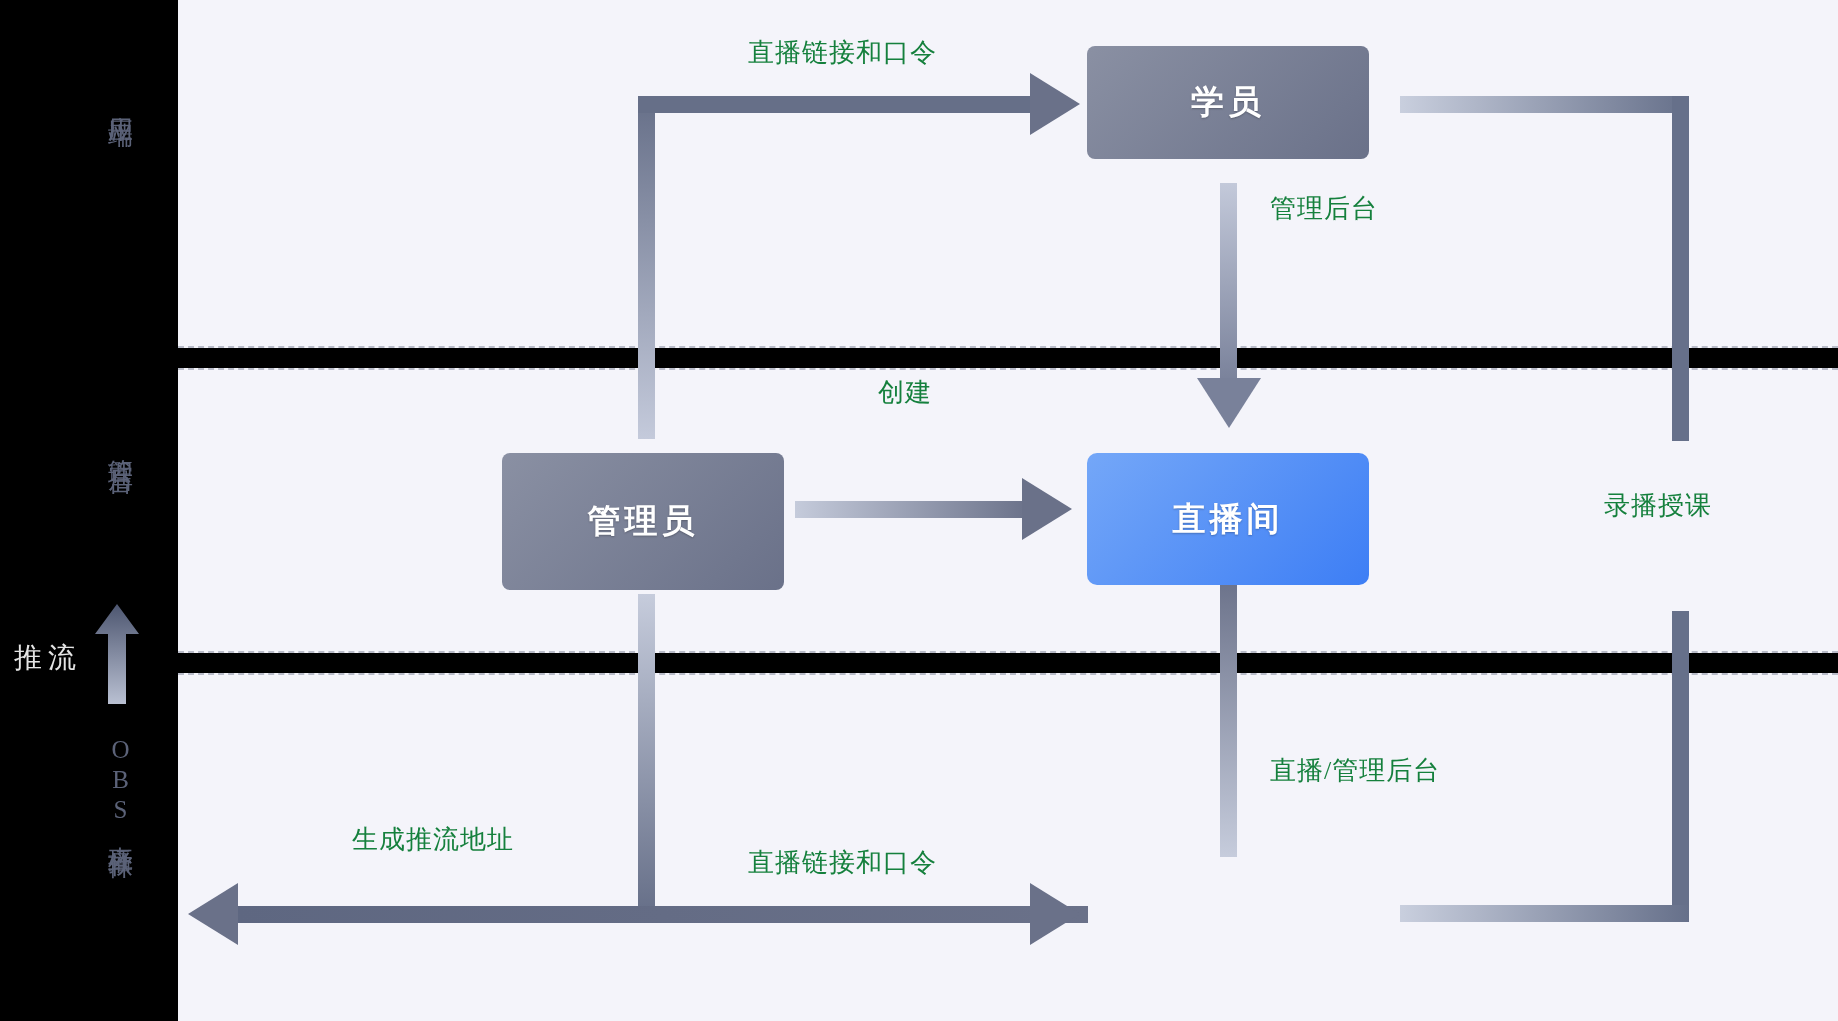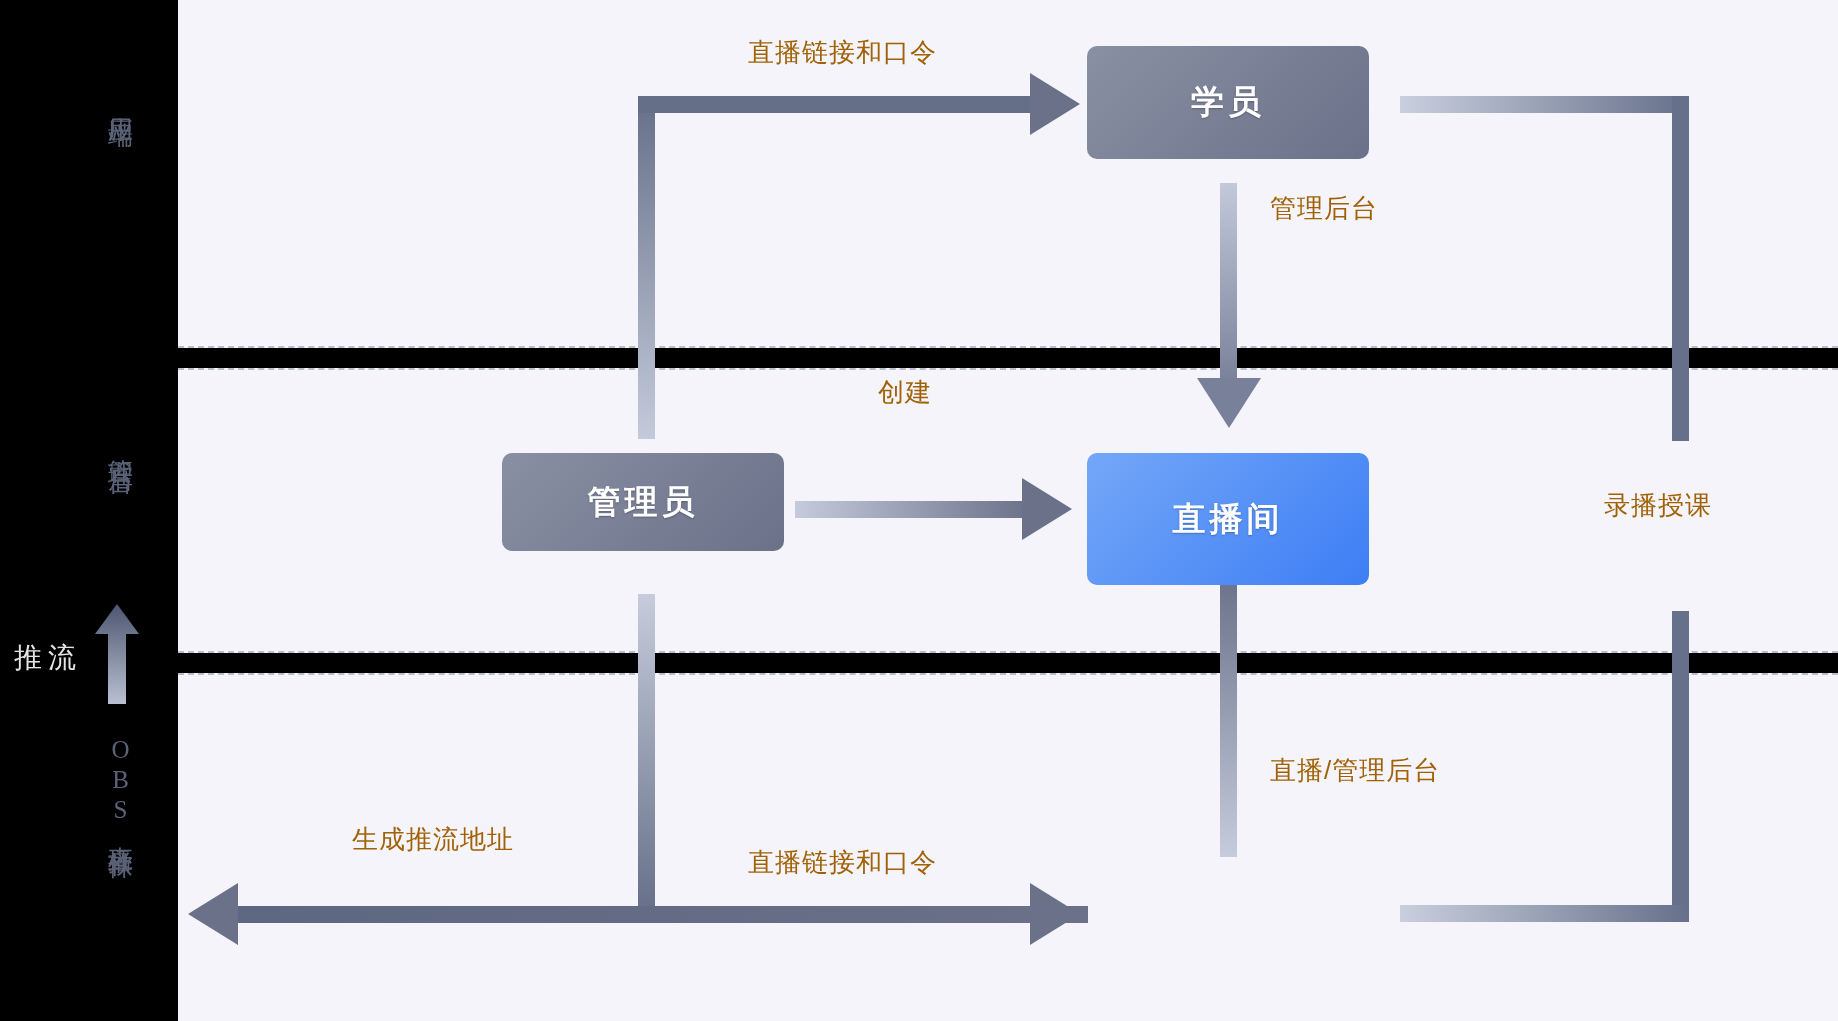--- a/index.html
+++ b/index.html
@@ -28,32 +28,32 @@
             font-family:Liberation Mono, monospace;}
   
   #push-arrow{position:absolute;left:95px;top:604px;width:44px;height:100px;}
 
   
   .node{position:absolute;border-radius:10px;display:flex;align-items:center;
         justify-content:center;color:#fff;font-size:33px;font-weight:bold;
         letter-spacing:4px;
         font-family:"Liberation Sans","DejaVu Sans",sans-serif;
         text-shadow:0 1px 2px rgba(0,0,0,.25);}
-  .node.grey{background:linear-gradient(135deg,#8a90a3 0%,#6a7189 100%);}
+  .node.grey{background:linear-gradient(135deg,#8a90a3 0%,#6a7189 100%);border-radius:8px;}
   .node.blue{background:linear-gradient(135deg,#74a7f8 0%,#3d7ef5 100%);}
   #node-student{left:1087px;top:46px;width:282px;height:113px;}
-  #node-admin{left:502px;top:453px;width:282px;height:98px;}
+  #node-admin{left:502px;top:453px;width:282px;height:137px;}
   #node-room{left:1087px;top:453px;width:282px;height:132px;}
   #node-teacher{left:1087px;top:860px;width:282px;height:113px;}
 
   
   .seg{position:absolute;}
-  .lbl{position:absolute;color:#a16207;font-size:26px;white-space:nowrap;
+  .lbl{position:absolute;color:#15803d;font-size:26px;white-space:nowrap;
        letter-spacing:1px;
-       font-family:Liberation Sans, sans-serif;}
+       font-family:Liberation Serif, serif;}
 
   
   #a-up-v{left:638px;top:96px;width:17px;height:343px;
           background:linear-gradient(180deg,#666f88 0%,#c4cadb 100%);}
   #a-up-h{left:638px;top:96px;width:400px;height:17px;
           background:#666f88;}
   #a-up-head{left:1030px;top:73px;width:0;height:0;
              border-top:31px solid transparent;border-bottom:31px solid transparent;
              border-left:50px solid #6a7189;}
   #lbl-link-top{left:748px;top:35px;}

